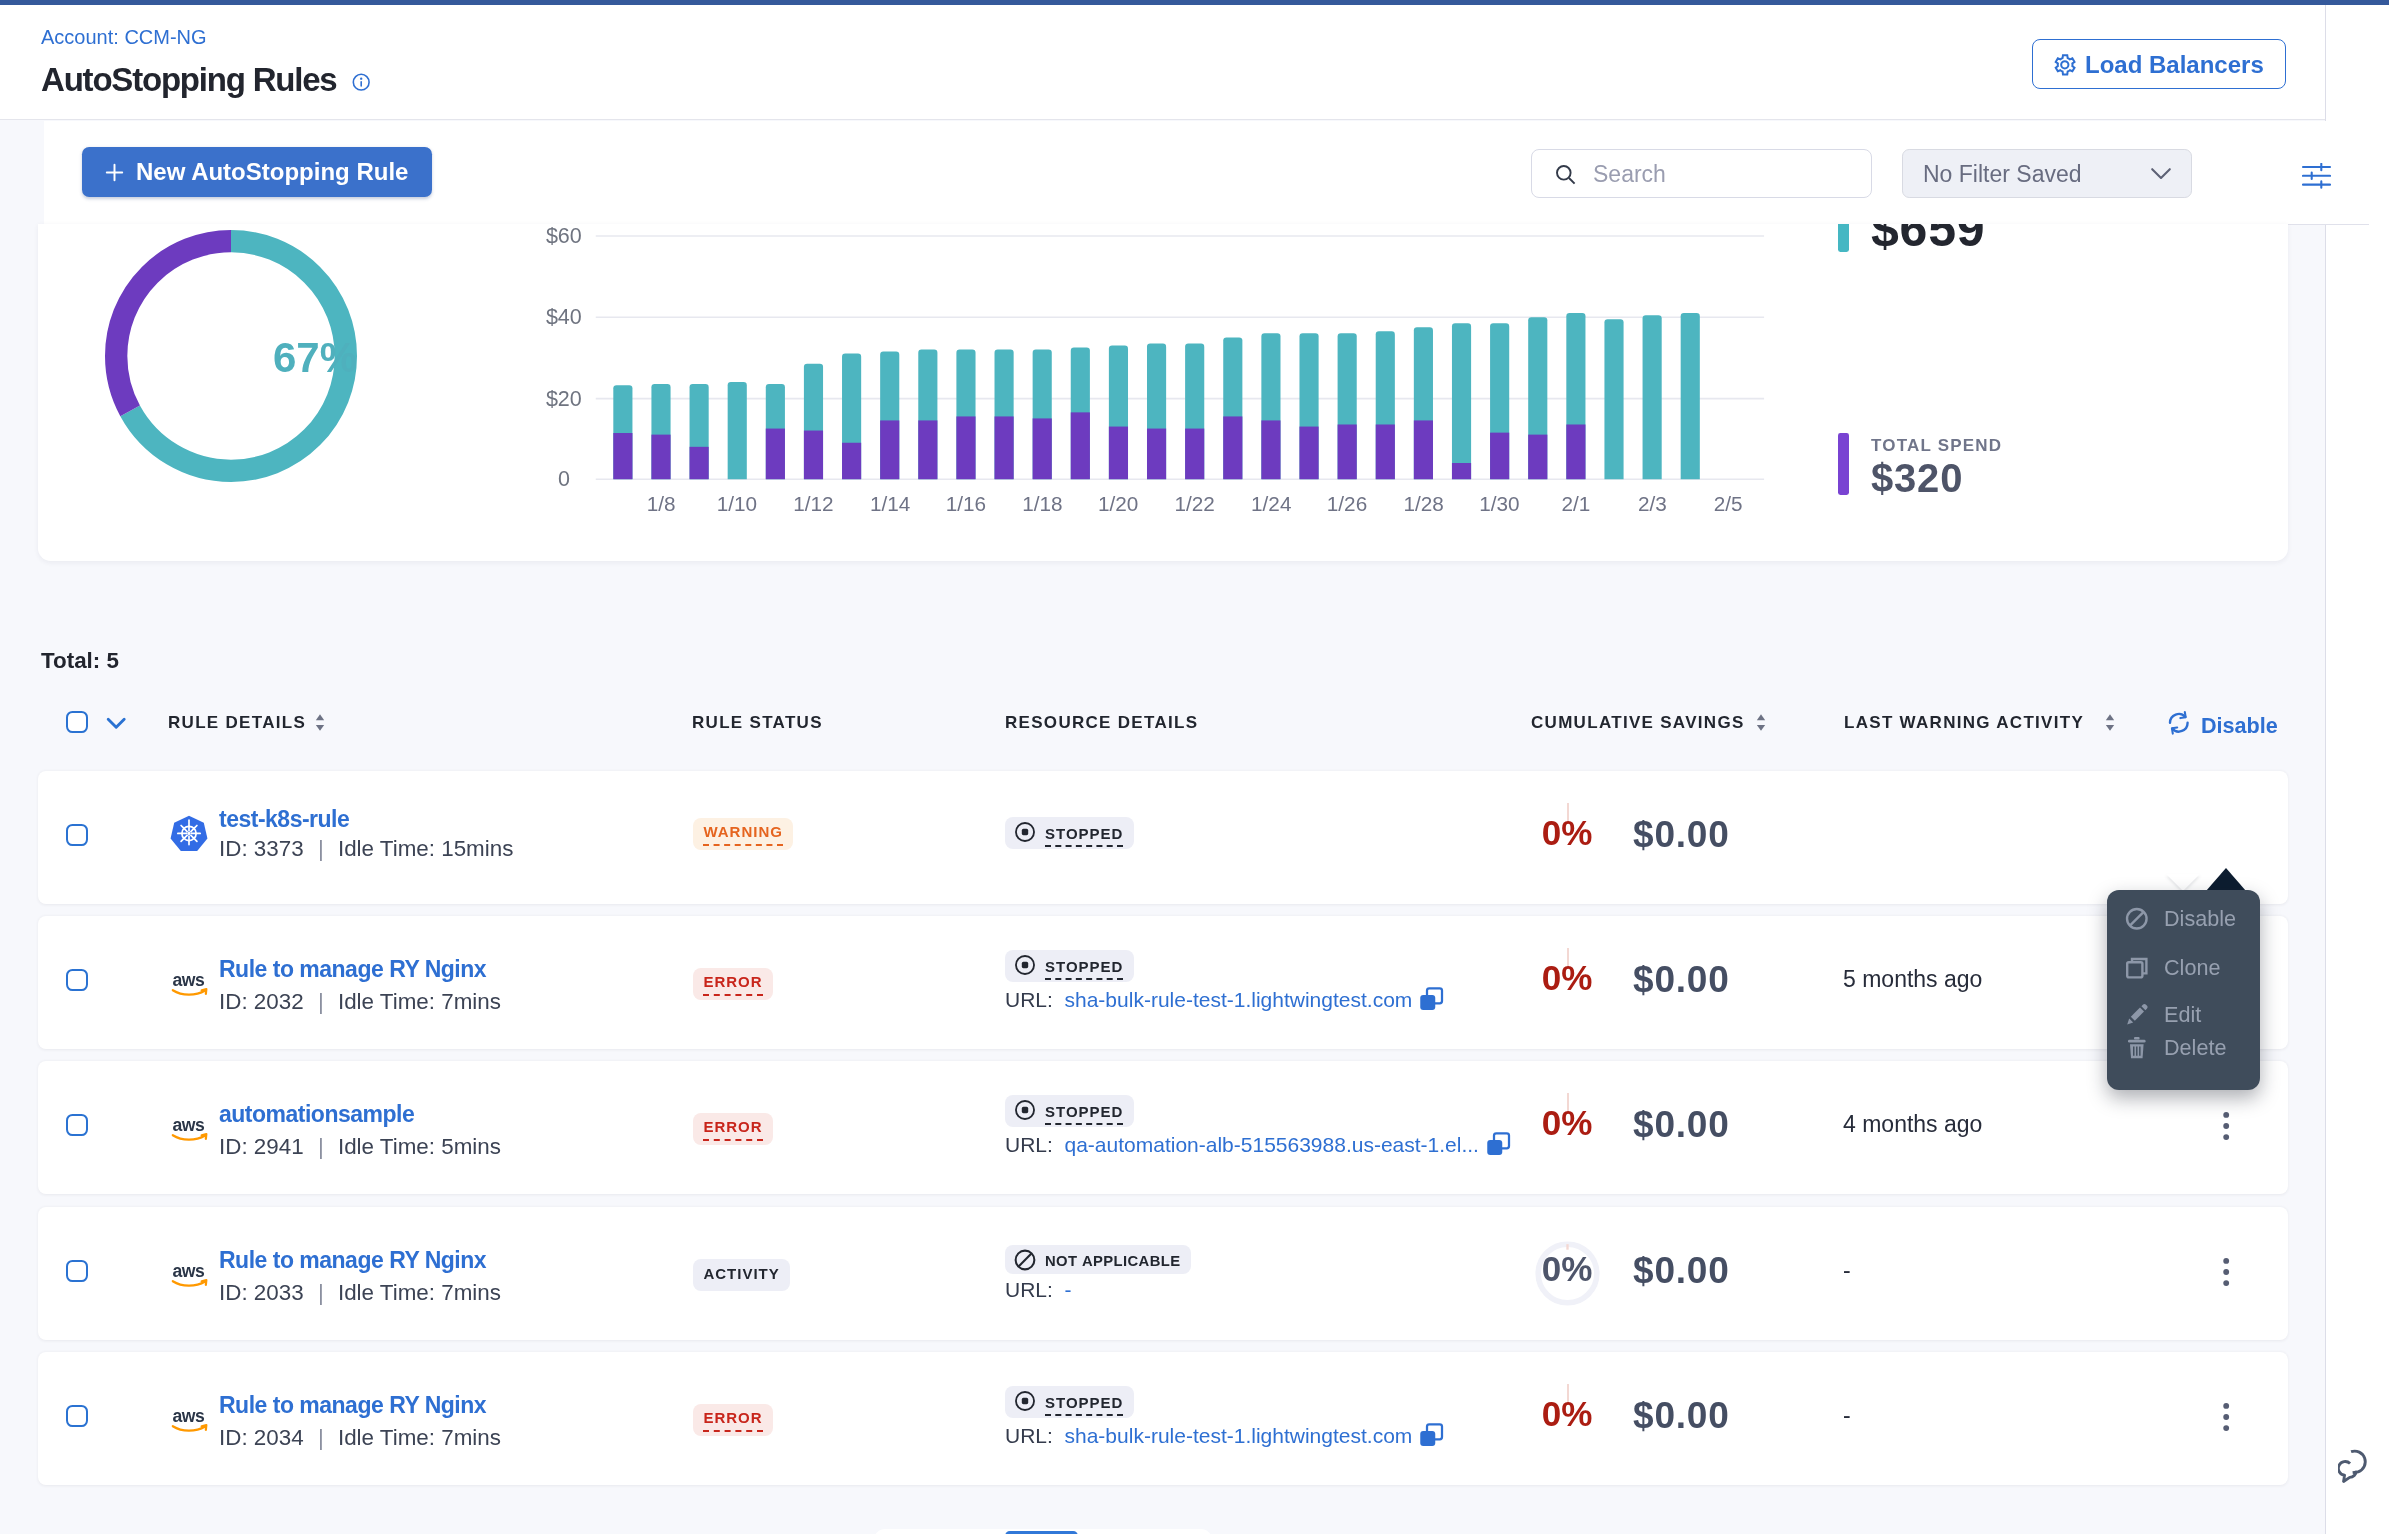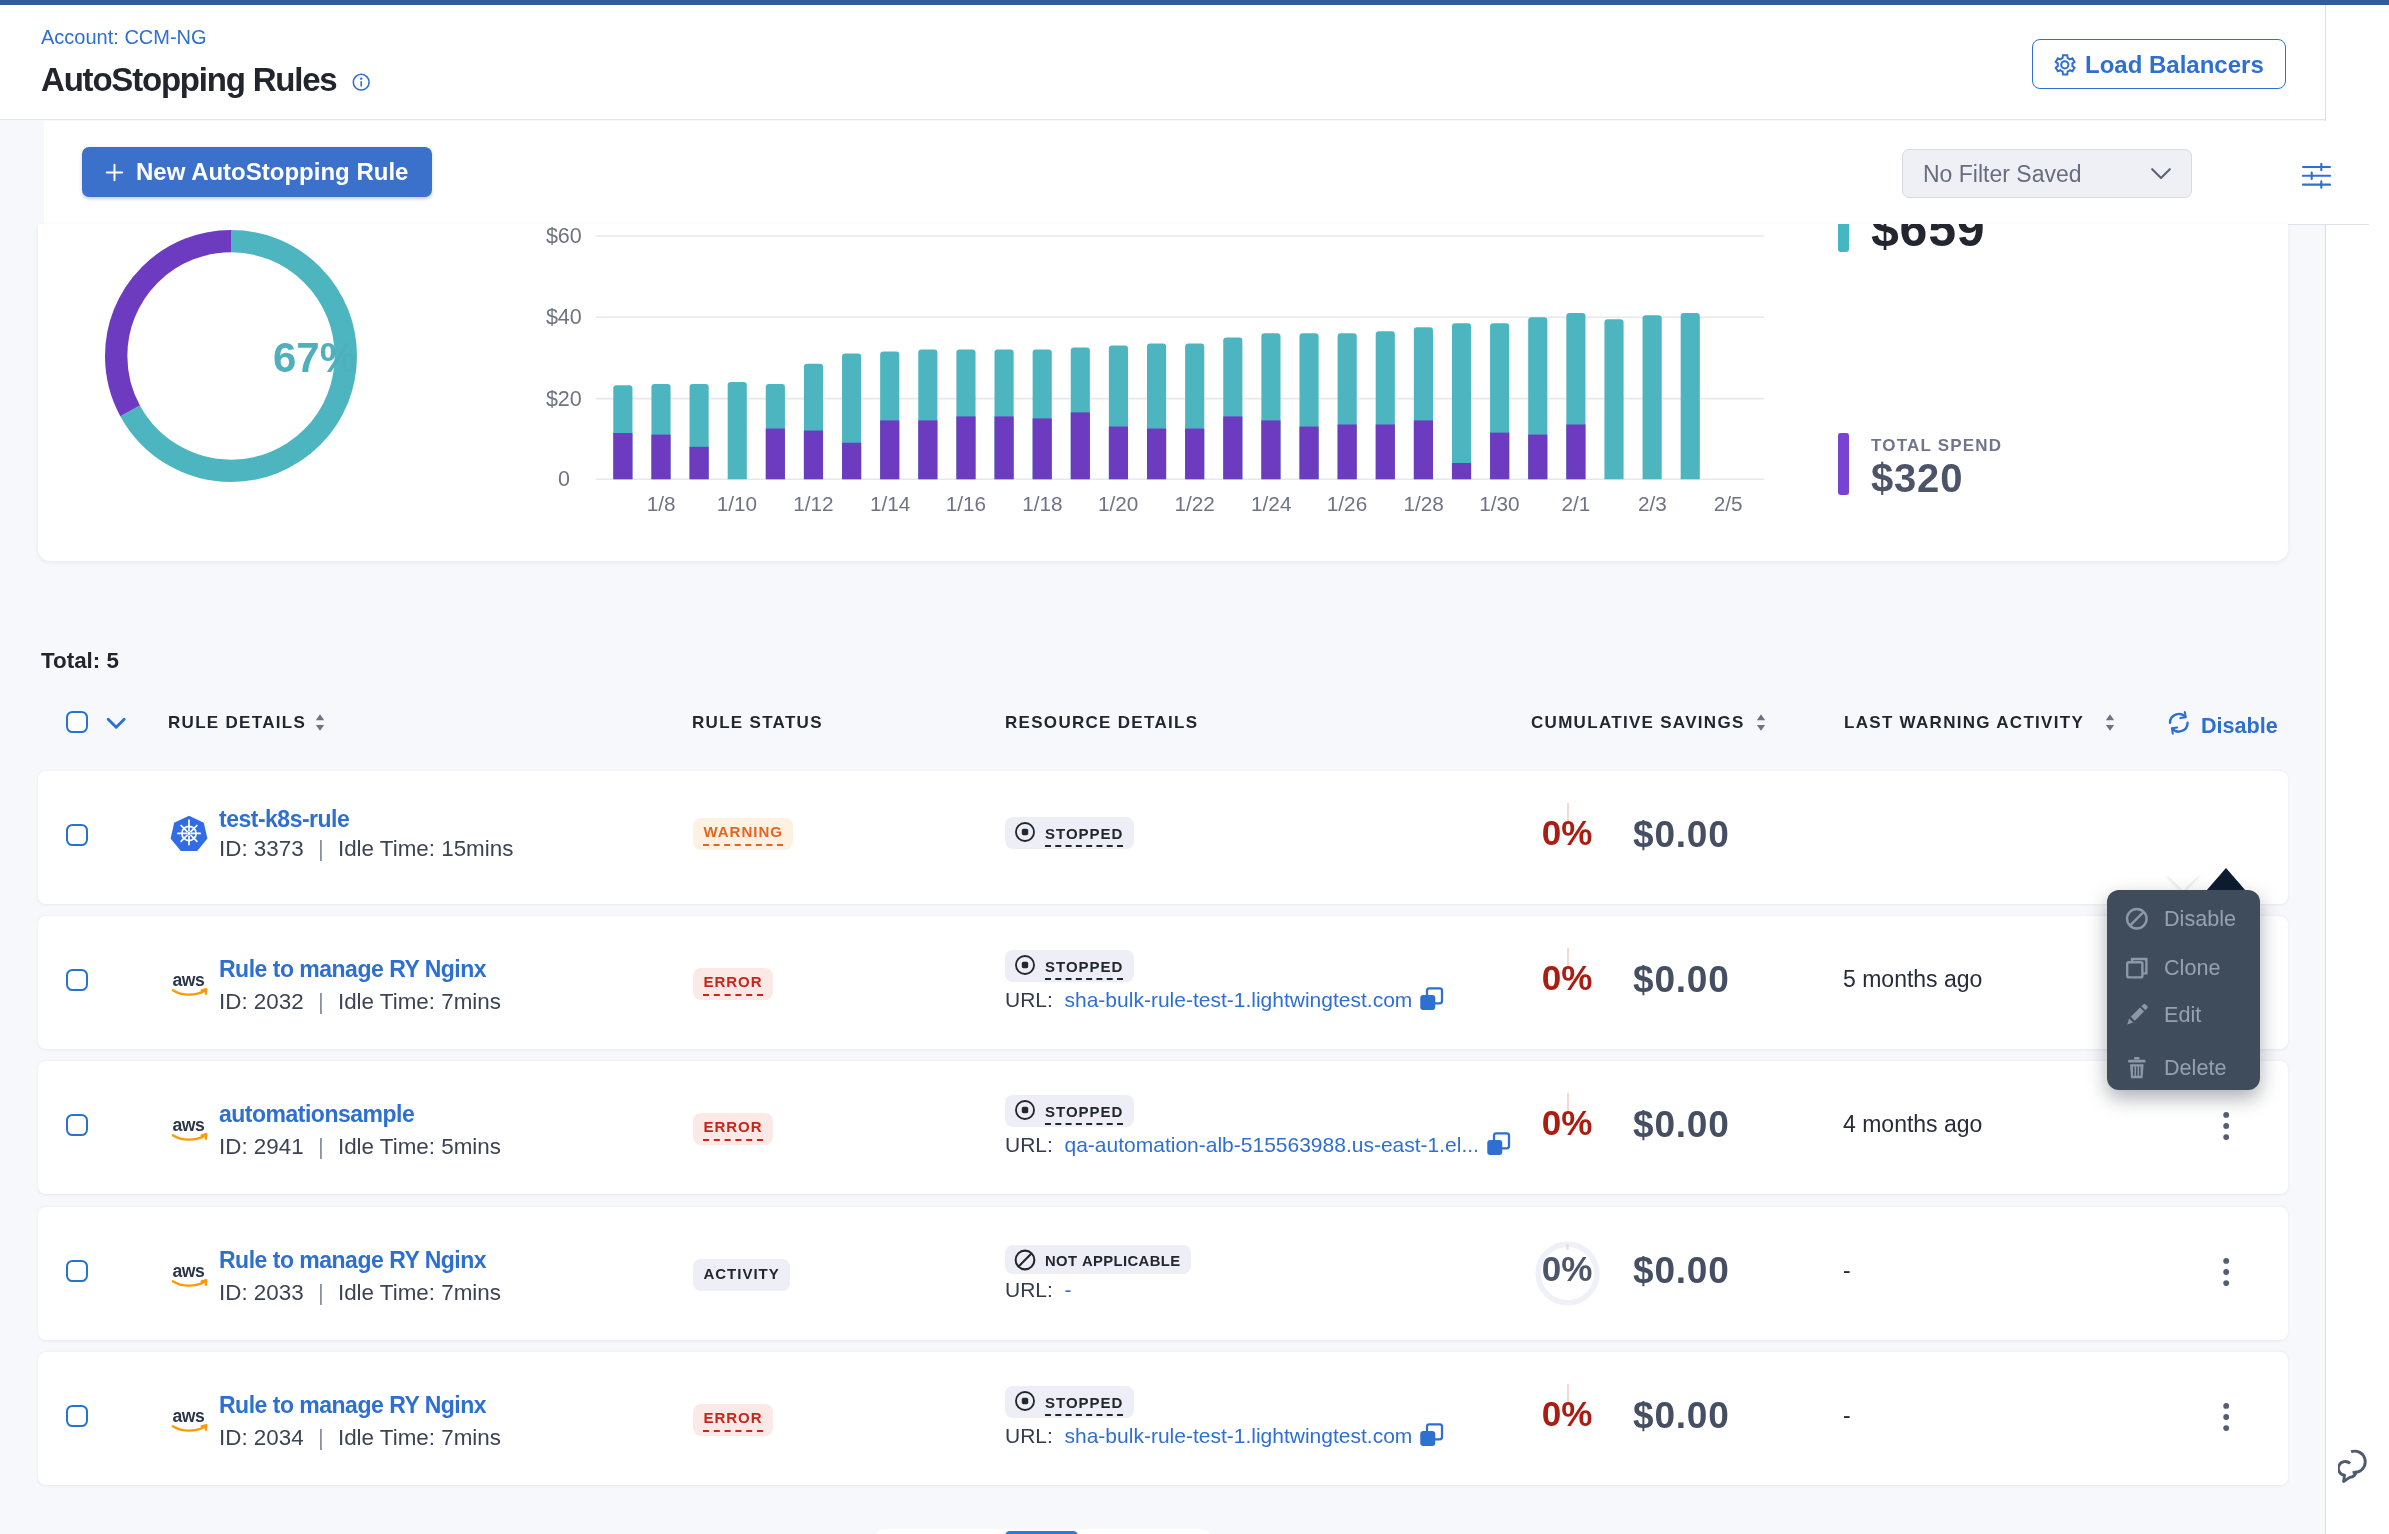--- a/index.html
+++ b/index.html
@@ -76,20 +76,27 @@
           </svg>
       <div class="t">Load Balancers</div>
     </div>
   </div>
   <div id="toolbar">
     <div id="newbtn">
       <svg width="21" height="21" viewBox="0 0 30 30">
             <path d="M15 4 V26 M4 15 H26" stroke="#fff" stroke-width="2.8" stroke-linecap="round"></path>
           </svg>
       <div class="t">New AutoStopping Rule</div>
+    </div>
+    <div id="search">
+      <svg width="25.6" height="25.6" viewBox="0 0 32 32" fill="none" stroke="#333a49" stroke-width="2.4">
+            <circle cx="13.5" cy="13.5" r="8.5"></circle>
+            <path d="M20 20 L27 27"></path>
+          </svg>
+      <div class="ph">Search</div>
     </div>
     <div id="filter">
       <div class="t">No Filter Saved</div>
       <svg width="24" height="16" viewBox="0 0 30 20">
             <path d="M4 4 L15 15 L26 4" fill="none" stroke="#5d6175" stroke-width="2.6" stroke-linecap="round" stroke-linejoin="round"></path>
           </svg>
     </div>
     <svg id="sliders" width="29" height="25.6" viewBox="0 0 36 32" stroke="#2e6fd2" stroke-width="2.6" stroke-linecap="round">
       <path d="M1 5 H35 M1 16 H35 M1 27 H35"></path>
       <path d="M24 1 V9 M12 12 V20 M24 23 V31"></path>
@@ -369,21 +376,21 @@
         <span>Clone</span>
       </div>
   <div class="mi" style="top:101px">
         <svg width="25.6" height="25.6" viewBox="0 0 32 32" fill="#8d97a8">
           <path d="M4 28 L6.5 20.5 L11.5 25.5 Z"></path>
           <path d="M8.5 18.5 L20 7 L25 12 L13.5 23.5 Z"></path>
           <path d="M21.8 5.2 L23.8 3.2 A2.4 2.4 0 0 1 27.2 3.2 L28.8 4.8 A2.4 2.4 0 0 1 28.8 8.2 L26.8 10.2 Z"></path>
         </svg>
         <span>Edit</span>
       </div>
-  <div class="mi" style="top:154px">
+  <div class="mi" style="top:134px">
         <svg width="25.6" height="25.6" viewBox="0 0 32 32" fill="#8d97a8">
           <rect x="5" y="6" width="22" height="3.4" rx="1.6"></rect>
           <rect x="12.5" y="2.5" width="7" height="3" rx="1.2"></rect>
           <path d="M7.5 11.5 H24.5 L23.2 29 H8.8 Z"></path>
           <path d="M12.2 14.5 V26 M16 14.5 V26 M19.8 14.5 V26" stroke="#3f4c5b" stroke-width="1.8"></path>
         </svg>
         <span>Delete</span>
       </div>
 </div>
 <svg id="chat" style="position:absolute;left:2338px;top:1445px;z-index:5" width="38" height="40" viewBox="0 0 48 50" fill="none" stroke="#4e5a70" stroke-width="3.6" stroke-linejoin="round">

